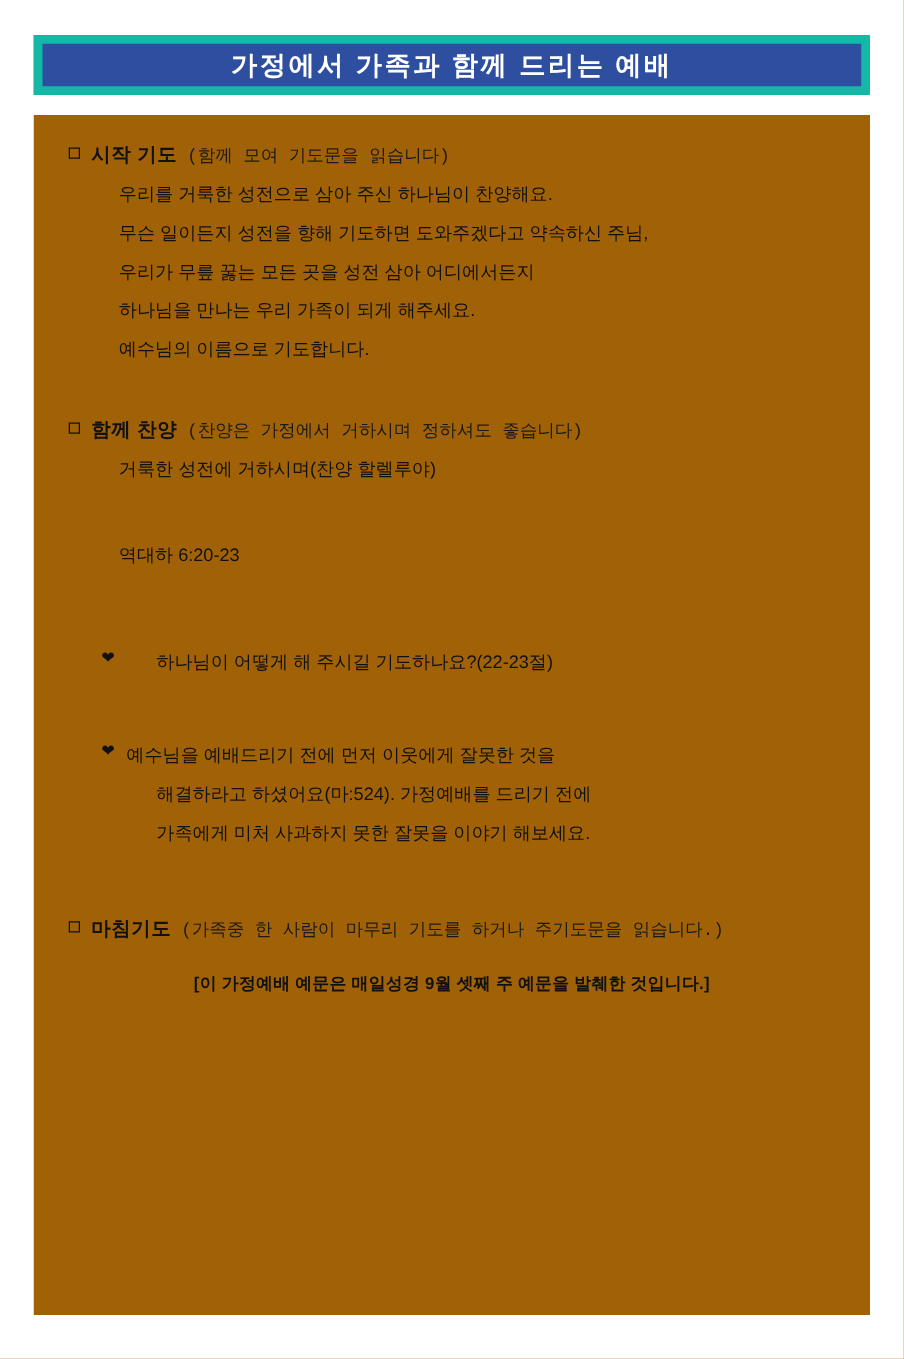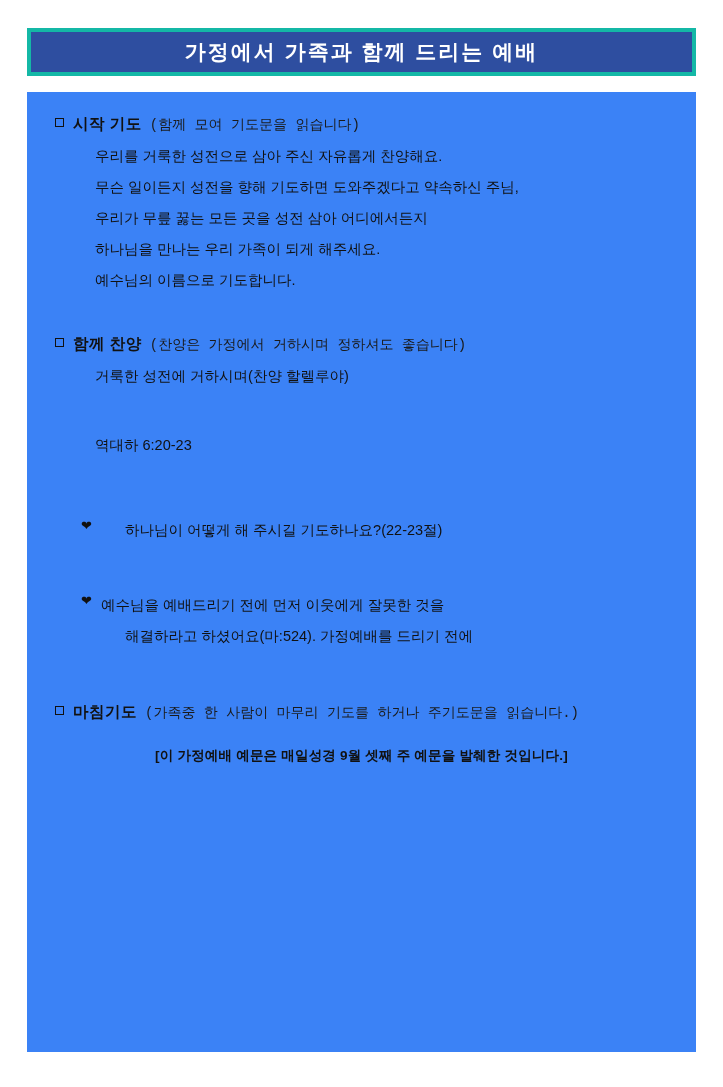--- a/index.html
+++ b/index.html
@@ -17,35 +17,35 @@
   .page {
     position: relative;
     width: 723px;
     height: 1087px;
     box-sizing: border-box;
     padding: 28px 27px 0 27px;
   }
   .title-bar {
     height: 48px;
     background: #2e4ea0;
-    border: 4px solid #14b8a6;
+    border: 7px solid #14b8a6;
     display: flex;
     align-items: center;
     justify-content: center;
     box-sizing: border-box;
   }
   .title-bar .title-text {
     color: #ffffff;
     font-size: 21px;
     font-weight: bold;
     letter-spacing: 2px;
   }
   .body-panel {
     margin-top: 16px;
-    background: #3b82f6;
+    background: #a16207;
     min-height: 960px;
     box-sizing: border-box;
     padding: 22px 28px 30px 28px;
   }
   .section {
     margin-bottom: 10px;
   }
   .section-head {
     display: flex;
     align-items: baseline;
@@ -127,21 +127,21 @@
   </div>
 
   <div class="body-panel">
 
     <div class="section">
       <div class="section-head">
         <span class="bullet-square"></span>
         <span class="head-label">시작 기도</span>
         <span class="head-note">(함께 모여 기도문을 읽습니다)</span>
       </div>
-      <div class="line">우리를 거룩한 성전으로 삼아 주신 자유롭게 찬양해요.</div>
+      <div class="line">우리를 거룩한 성전으로 삼아 주신 하나님이 찬양해요.</div>
       <div class="line">무슨 일이든지 성전을 향해 기도하면 도와주겠다고 약속하신 주님,</div>
       <div class="line">우리가 무릎 꿇는 모든 곳을 성전 삼아 어디에서든지</div>
       <div class="line">하나님을 만나는 우리 가족이 되게 해주세요.</div>
       <div class="line">예수님의 이름으로 기도합니다.</div>
     </div>
 
     <div class="spacer-md"></div>
 
     <div class="section">
       <div class="section-head">
@@ -166,20 +166,21 @@
         <span class="heart">❤</span>
         <div class="sub-line indent">하나님이 어떻게 해 주시길 기도하나요?(22-23절)</div>
       </div>
 
       <div class="spacer-lg"></div>
 
       <div class="sub-item">
         <span class="heart">❤</span>
         <div class="sub-line">예수님을 예배드리기 전에 먼저 이웃에게 잘못한 것을</div>
         <div class="sub-line indent">해결하라고 하셨어요(마:524). 가정예배를 드리기 전에</div>
+        <div class="sub-line indent">가족에게 미처 사과하지 못한 잘못을 이야기 해보세요.</div>
       </div>
     </div>
 
     <div class="spacer-lg"></div>
 
     <div class="section">
       <div class="section-head">
         <span class="bullet-square"></span>
         <span class="head-label">마침기도</span>
         <span class="head-note">(가족중 한 사람이 마무리 기도를 하거나 주기도문을 읽습니다.)</span>

